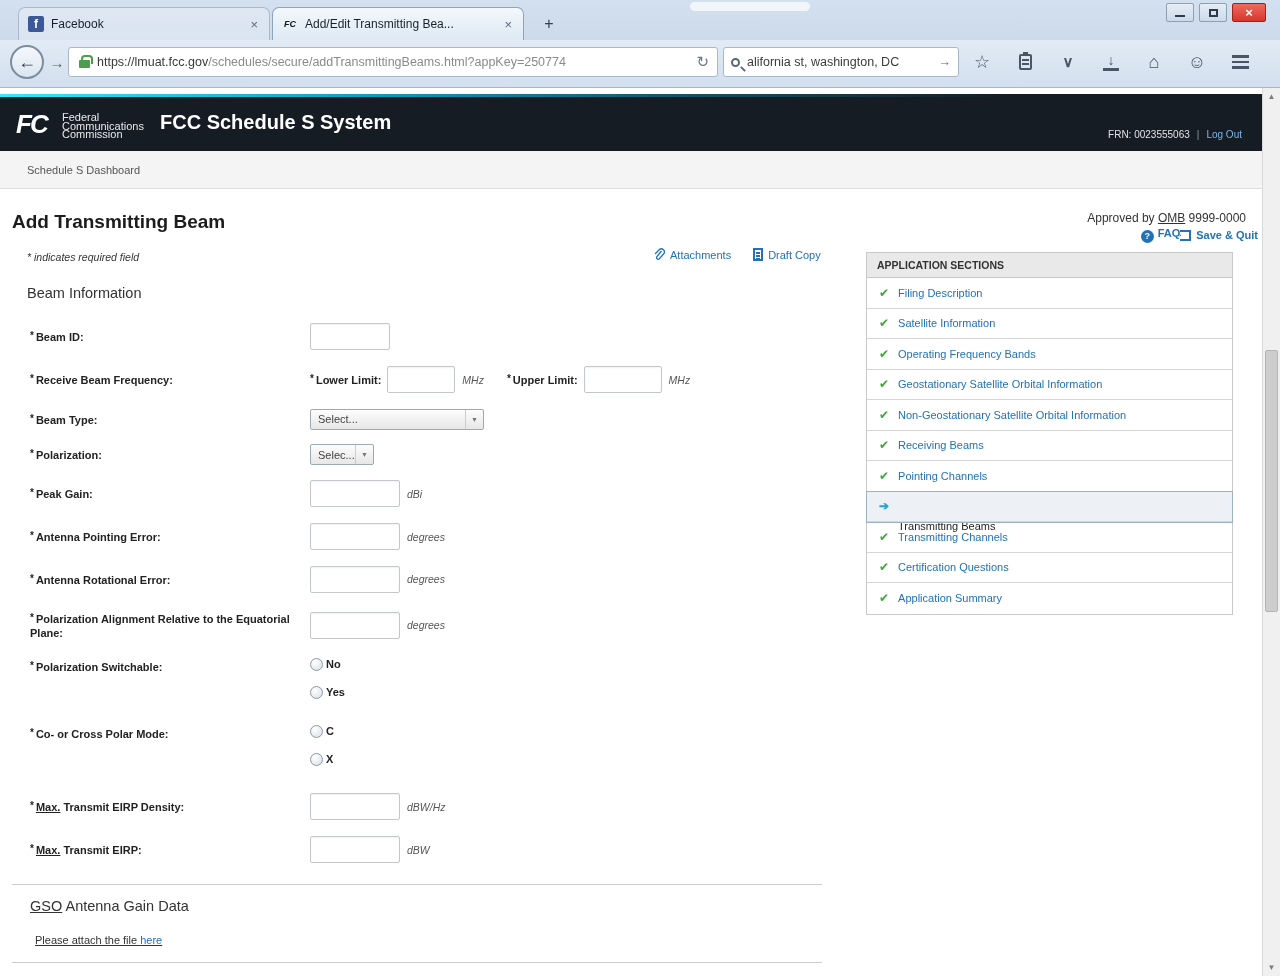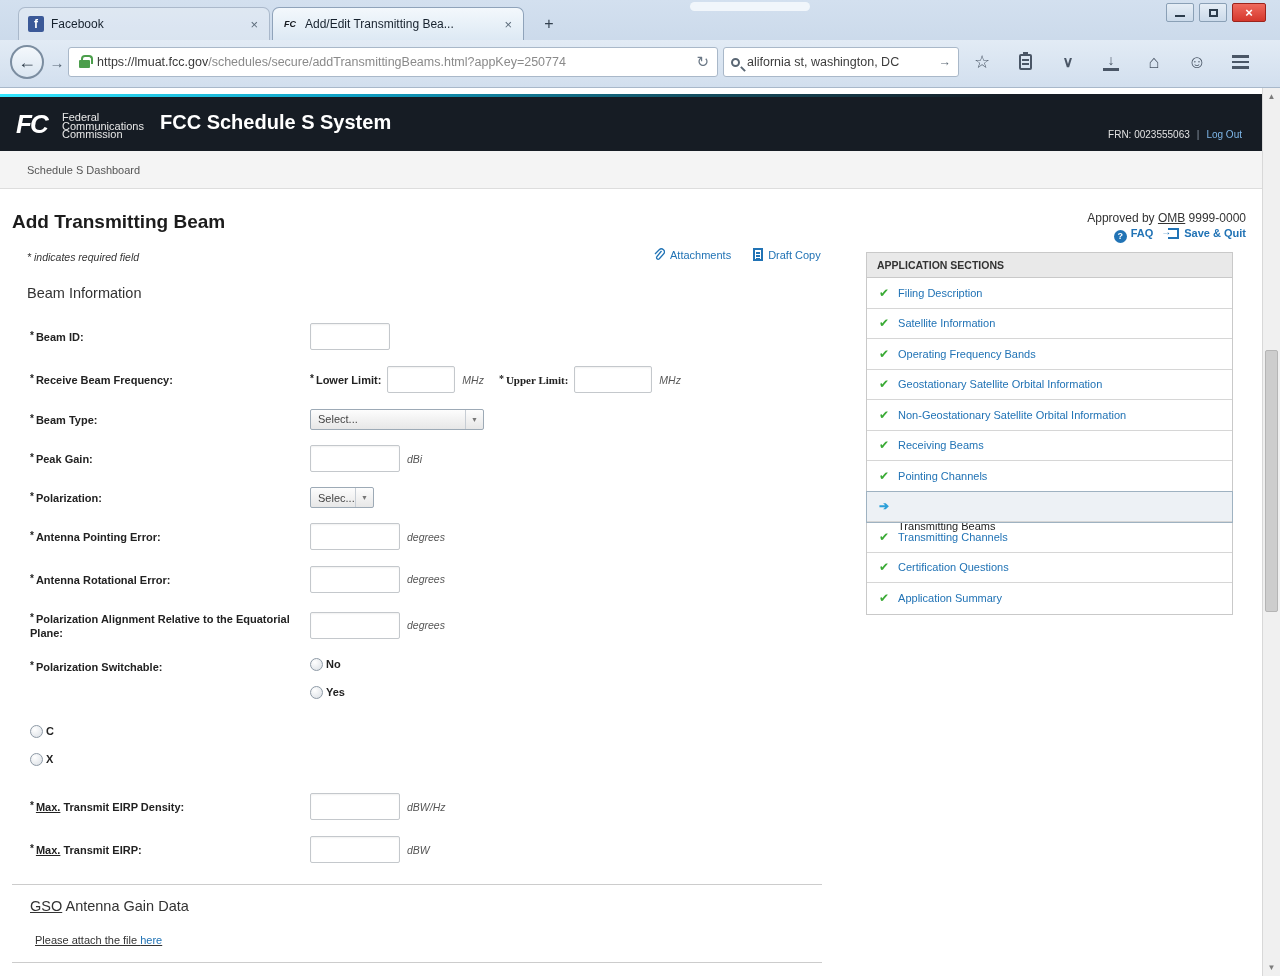--- a/index.html
+++ b/index.html
@@ -87,21 +87,21 @@
   .hdr-right { position:absolute; right:20px; top:21px; font-size:10px; color:#e2e2e2;margin-top:11px; }
   .hdr-right .sep { color:#8a97a5; margin:0 7px; }
   .logout { color:#7db6e8; }
   .breadcrumb { position:absolute; top:63px; left:0; width:100%; height:38px; background:#f4f4f4;
                 border-bottom:1px solid #ddd; font-size:11px; color:#555; line-height:38px; padding-left:27px; }
 
   .content { position:absolute; top:101px; left:0; width:100%; bottom:0; }
   .page-title { position:absolute; left:12px; top:22px; font-size:19px; font-weight:700; color:#1c1c1c; }
   .approved { position:absolute; right:16px; top:22px; font-size:12px; color:#333; }
   .abbr { text-decoration:underline; }
-  .top-links { position:absolute; right:16px; top:38px; display:flex; gap:15px; align-items:flex-start;
+  .top-links { position:absolute; right:4px; top:38px; display:flex; align-items:center;
                font-size:11px; font-weight:700; color:#2173b5; }
   .faq-circ { display:inline-block; width:13px; height:13px; border-radius:50%; background:#2173b5;
               color:#fff; font-size:9px; font-weight:700; text-align:center; line-height:13px; margin-right:4px;
               vertical-align:-2px; }
   .exit-ic { display:inline-block; width:11px; height:11px; border:2px solid #2173b5; border-left:none;
              position:relative; margin-right:5px; vertical-align:-2px; }
   .exit-ic:before { content:"→"; position:absolute; left:-7px; top:-4px; font-size:10px; color:#2173b5; }
   .req-note { position:absolute; left:27px; top:62px; font-size:10.5px; font-style:italic; color:#333; }
   .doc-links { position:absolute; left:653px; top:59px; display:flex; gap:22px; align-items:center;
                font-size:11px; color:#2173b5; }
@@ -117,21 +117,21 @@
   .frow.tall { align-items:flex-start; }
   .frow.tall .flabel { padding-top:9px; }
   .flabel { width:280px; font-size:11px; font-weight:700; color:#222; padding-right:12px; line-height:14px; }
   .req { font-size:10px; vertical-align:2px; margin-right:2px; }
   .fctrl { display:flex; align-items:center; }
   .fctrl.col { flex-direction:column; align-items:flex-start; }
   .ti { height:27px; border:1px solid #c4c8cc; border-radius:2px; background:#fff; box-shadow:inset 0 1px 2px rgba(0,0,0,.06); }
   .w80{width:80px}.w68{width:68px}.w78{width:78px}.w90{width:90px}
   .unit { font-size:10.5px; font-style:italic; color:#555; margin-left:7px; }
   .sublab { font-size:11px; font-weight:700; color:#222; margin-right:6px; }
-  .sublab.ml { margin-left:15px;font-family:Liberation Serif, serif; }
+  .sublab.ml { margin-left:23px; }
   .sel { height:21px; border:1px solid #9daab6; background:linear-gradient(#fdfdfd,#e7e7e7);
          display:flex; align-items:center; font-size:11px; color:#444; padding:0 0 0 7px; border-radius:2px; }
   .sel .caret { margin-left:auto; font-size:7px; color:#777; padding:0 5px; border-left:1px solid #c7cdd4;
                 align-self:stretch; display:flex; align-items:center; }
   .sel.wide { width:174px; } .sel.narrow { width:64px; }
   .h43{height:43px}.h42{height:42px}.h36{height:36px}.h35{height:35px}.h50{height:50px}.h67{height:67px}.h68{height:68px}
   .ropt { display:flex; align-items:center; gap:3px; height:28px; font-size:11px; font-weight:700; color:#222; }
   .radio { width:13px; height:13px; border-radius:50%; border:1px solid #8e9aa6;
            background:radial-gradient(circle at 35% 30%, #ffffff, #d9dee4); }
 
@@ -297,36 +297,36 @@
       <div class="frow h36">
         <div class="flabel"><span class="req">*</span><span>Beam Type:</span></div>
         <div class="fctrl">
           <div class="sel wide">
               <span>Select...</span>
               <span class="caret">▼</span>
             </div>
         </div>
       </div>
 
-      <div class="frow h43">
-        <div class="flabel"><span class="req">*</span><span>Peak Gain:</span></div>
-        <div class="fctrl">
-            <input class="ti w90" style="">
-            <span class="unit">dBi</span>
-          </div>
-      </div>
-
       <div class="frow h35">
         <div class="flabel"><span class="req">*</span><span>Polarization:</span></div>
         <div class="fctrl">
           <div class="sel narrow">
               <span>Selec...</span>
               <span class="caret">▼</span>
             </div>
         </div>
+      </div>
+
+      <div class="frow h43">
+        <div class="flabel"><span class="req">*</span><span>Peak Gain:</span></div>
+        <div class="fctrl">
+            <input class="ti w90" style="">
+            <span class="unit">dBi</span>
+          </div>
       </div>
 
       <div class="frow h43">
         <div class="flabel"><span class="req">*</span><span>Antenna Pointing Error:</span></div>
         <div class="fctrl">
             <input class="ti w90" style="">
             <span class="unit">degrees</span>
           </div>
       </div>
 
@@ -354,20 +354,21 @@
               <span>No</span>
             </span>
           <span class="ropt">
               <span class="radio"></span>
               <span>Yes</span>
             </span>
         </div>
       </div>
 
       <div class="frow tall h68">
+        <div class="flabel"><span class="req">*</span><span>Co- or Cross Polar Mode:</span></div>
         <div class="fctrl col">
           <span class="ropt">
               <span class="radio"></span>
               <span>C</span>
             </span>
           <span class="ropt">
               <span class="radio"></span>
               <span>X</span>
             </span>
         </div>

